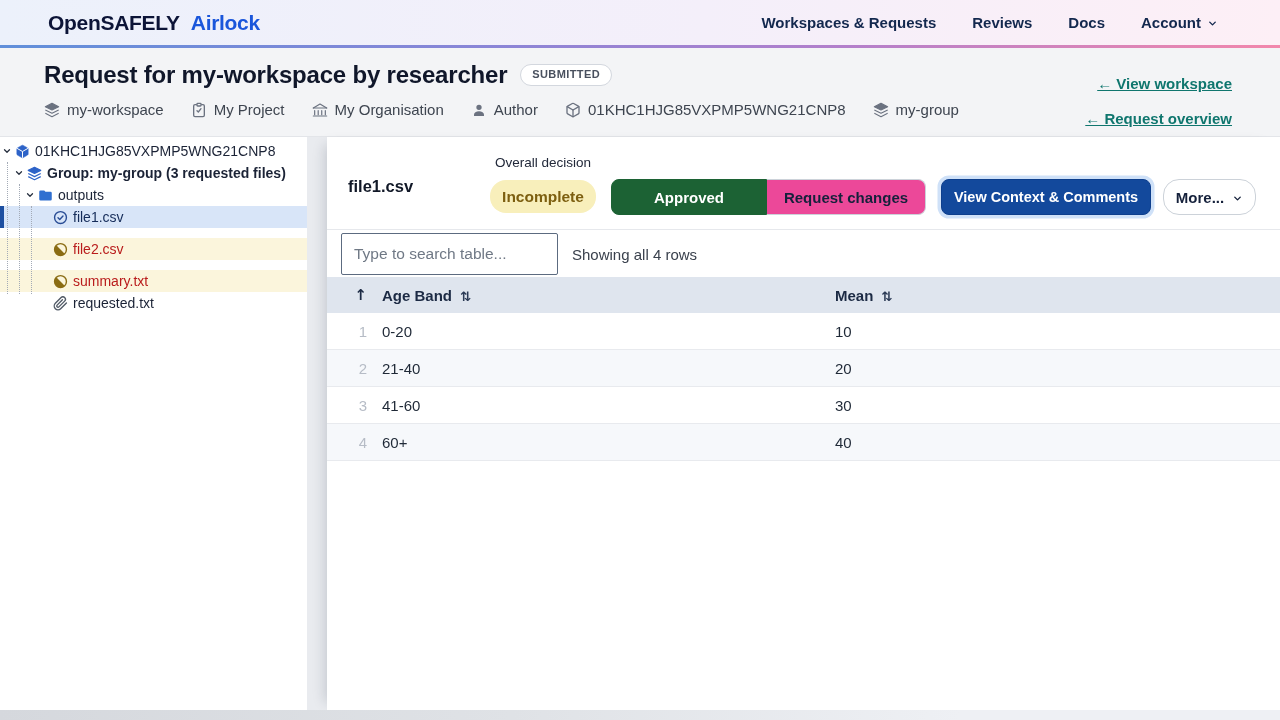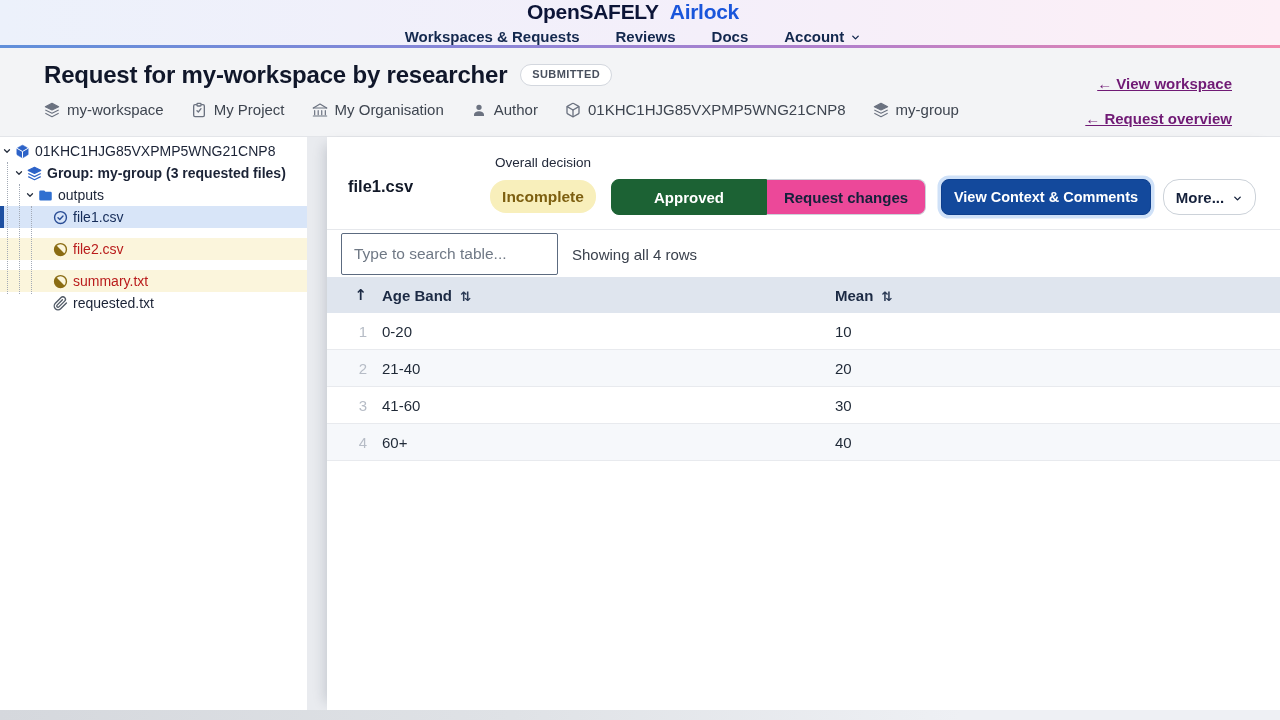--- a/index.html
+++ b/index.html
@@ -11,21 +11,20 @@
     -webkit-font-smoothing:antialiased;
   }
   a { text-decoration:none; }
 
   
   .topbar{
     position:absolute; top:0; left:0; right:0; height:45px;
     background:linear-gradient(90deg,#ecf1fb 0%,#f4effa 55%,#fdeff6 100%);
     display:flex; align-items:center; justify-content:space-between;
     padding:0 62px 0 48px;
-    flex-direction:column;
   }
   .gradient-strip{
     position:absolute; top:45px; left:0; right:0; height:3px;
     background:linear-gradient(90deg,#608fda 0%,#8a85d7 38%,#b37fcb 66%,#f287ac 100%);
   }
   .brand{ font-size:21px; font-weight:700; color:#0c1437; letter-spacing:-0.3px; cursor:pointer;}
   .brand .product{ color:#1a56db; margin-left:6px; }
   .nav{ display:flex; align-items:center; gap:36px; }
   .nav-item{ font-size:15px; font-weight:700; color:#13284e; cursor:pointer; display:flex; align-items:center; gap:6px; }
   .nav-item svg{ margin-top:2px; }
@@ -41,21 +40,21 @@
     display:flex; align-items:center; gap:13px; }
   .status-badge{
     background:#fff; border:1px solid #d3d7de; color:#49505e;
     font-size:11px; font-weight:700; letter-spacing:0.4px;
     border-radius:999px; padding:3px 11px 4px; line-height:1.2;
   }
   .meta{ display:flex; align-items:center; gap:27px; margin-top:12px; }
   .meta-item{ display:flex; align-items:center; gap:7px; font-size:15px; color:#3e4550; }
   .meta-item svg{ color:#6b7280; flex:none; }
   .links{ display:flex; flex-direction:column; align-items:flex-end; gap:18px; padding-top:14px; }
-  .link{ color:#701a75; font-size:15px; font-weight:700; text-decoration:underline; cursor:pointer; }
+  .link{ color:#0f766e; font-size:15px; font-weight:700; text-decoration:underline; cursor:pointer; }
 
   
   .sidebar{ position:absolute; top:137px; left:0; width:307px; height:573px; background:#fff; }
   .tree{ position:relative; padding-top:3px; font-size:14px; }
   .tree-row{ height:22px; display:flex; align-items:center; color:#1b2336; cursor:pointer; position:relative; }
   .tree-row .lbl{ margin-left:5px; white-space:nowrap; }
   .tree-row svg{ flex:none; }
   .chev{ color:#27303f; margin-right:3px; }
   .lv0{ padding-left:2px; }
   .lv1{ padding-left:14px; font-weight:700; }

